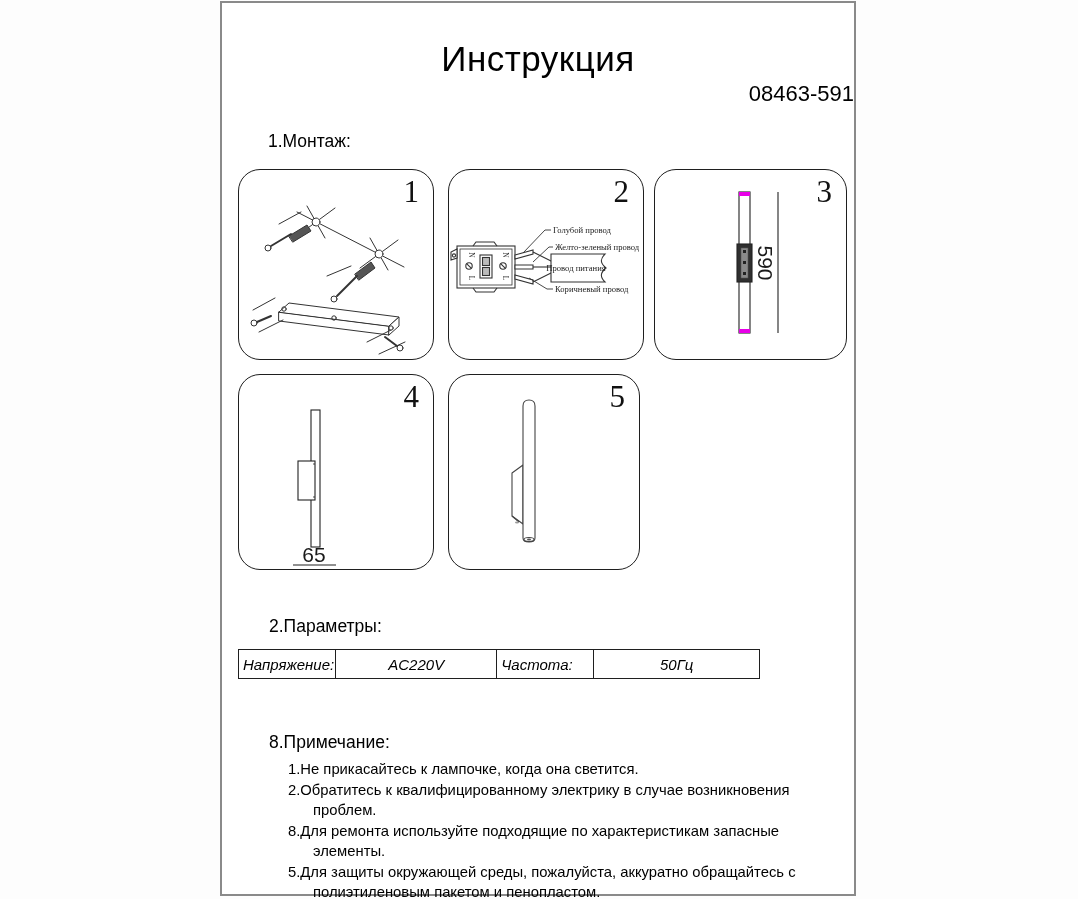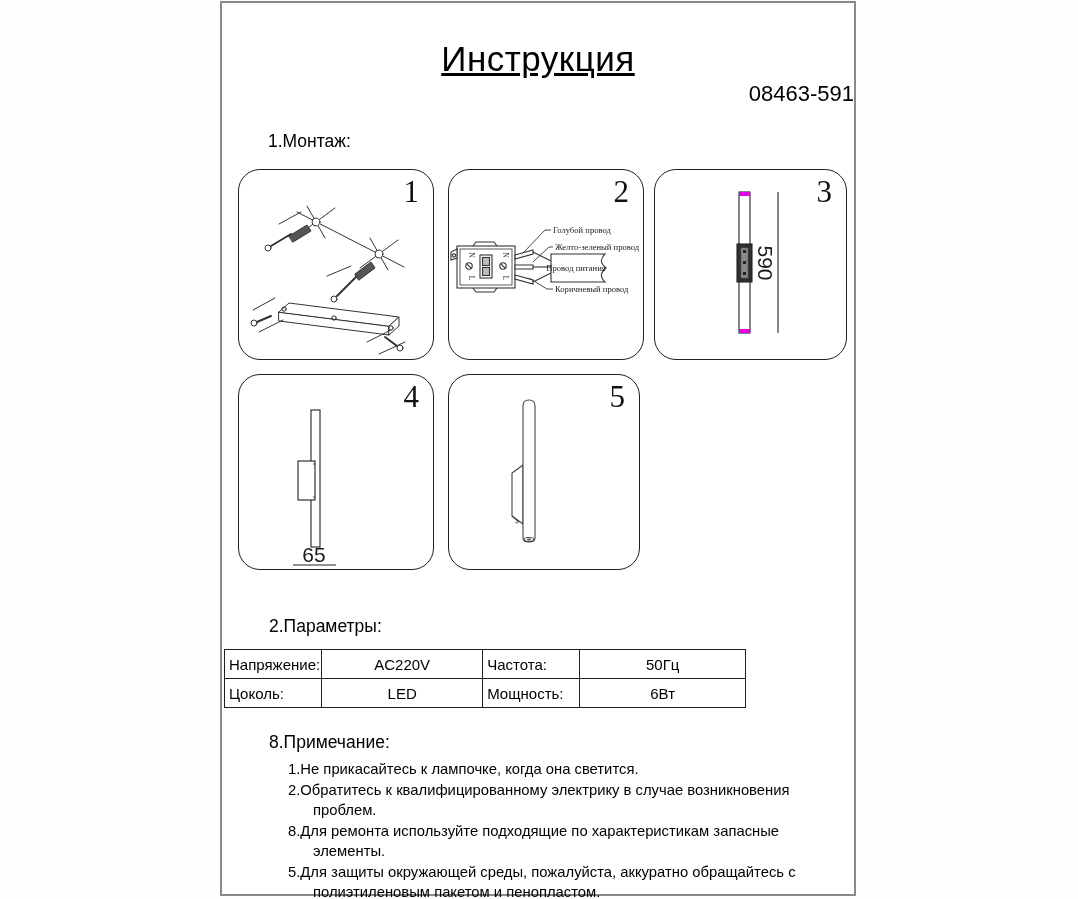--- a/index.html
+++ b/index.html
@@ -1,29 +1,29 @@
 <!DOCTYPE html>
 <html><head>
 <meta charset="utf-8">
 <style>
   html,body{margin:0;padding:0;background:#ffffff;}
   .canvas{position:relative;width:1078px;height:899px;background:#fdfdfd;overflow:hidden;
           font-family:"Liberation Sans",sans-serif;color:#111;}
   .page{position:absolute;left:220px;top:1px;width:636px;height:895px;background:#ffffff;
         border:2px solid #8a8a8a;box-sizing:border-box;}
   .title{position:absolute;left:0;top:36px;width:100%;text-align:center;
-         font-size:35px;letter-spacing:0.5px;color:#000;text-decoration:underline;}
+         font-size:35px;letter-spacing:0.5px;color:#000;}
   .model{position:absolute;left:0;top:78px;width:100%;text-align:right;font-size:22px;color:#000;}
   .sec-heading{position:absolute;font-size:17.5px;color:#000;margin-left:32px;}
   .panel{position:absolute;border:1.6px solid #1f1f1f;border-radius:22px;background:#fff;box-sizing:border-box;}
   .pnum{position:absolute;top:4px;right:14px;font-family:"Liberation Serif",serif;
         font-size:31px;color:#111;}
   .panel svg{position:absolute;left:0;top:0;}
   
-  .ptable{position:absolute;left:2px;top:646px;border-collapse:collapse;}
+  .ptable{position:absolute;left:16px;top:646px;border-collapse:collapse;font-style:italic;}
   .ptable td{border:1.5px solid #1f1f1f;height:29px;font-size:15px;color:#000;box-sizing:border-box;}
   .ptable td.lbl{text-align:left;padding-left:4px;}
   .ptable td.val{text-align:center;}
   .c1{width:97px}.c2{width:161px}.c3{width:97px}.c4{width:166px}
   
   .notes{position:absolute;left:26px;top:756px;width:575px;font-size:14.8px;line-height:20.5px;color:#000;}
   .note{white-space:pre-line;padding-left:25px;text-indent:-25px;margin-left:40px;}
   .wire-label{font-family:"Liberation Serif",serif;font-size:8.6px;fill:#1a1a1a;}
   .dim-text{font-family:"Liberation Sans",sans-serif;fill:#1a1a1a;}
   .term-letter{font-family:"Liberation Serif",serif;font-size:7.5px;fill:#333;}
@@ -170,26 +170,20 @@
     <div class="sec-heading" style="left:15px;top:613px;text-align:center;">2.Параметры:</div>
 
     <table class="ptable">
       <tbody>
           <tr>
         <td class="lbl c1">Напряжение:</td>
         <td class="val c2">AC220V</td>
         <td class="lbl c3">Частота:</td>
         <td class="val c4">50Гц</td>
       </tr>
-      <tr>
-        <td class="lbl c1">Цоколь:</td>
-        <td class="val c2">LED</td>
-        <td class="lbl c3">Мощность:</td>
-        <td class="val c4">6Вт</td>
-      </tr>
     </tbody>
       </table>
 
     <div class="sec-heading" style="left:15px;top:729px;">8.Примечание:</div>
 
     <div class="notes">
       <div class="note">1.Не прикасайтесь к лампочке, когда она светится.</div>
       <div class="note">2.Обратитесь к квалифицированному электрику в случае возникновения проблем.</div>
       <div class="note">8.Для ремонта используйте подходящие по характеристикам запасные элементы.</div>
       <div class="note">5.Для защиты окружающей среды, пожалуйста, аккуратно обращайтесь с

